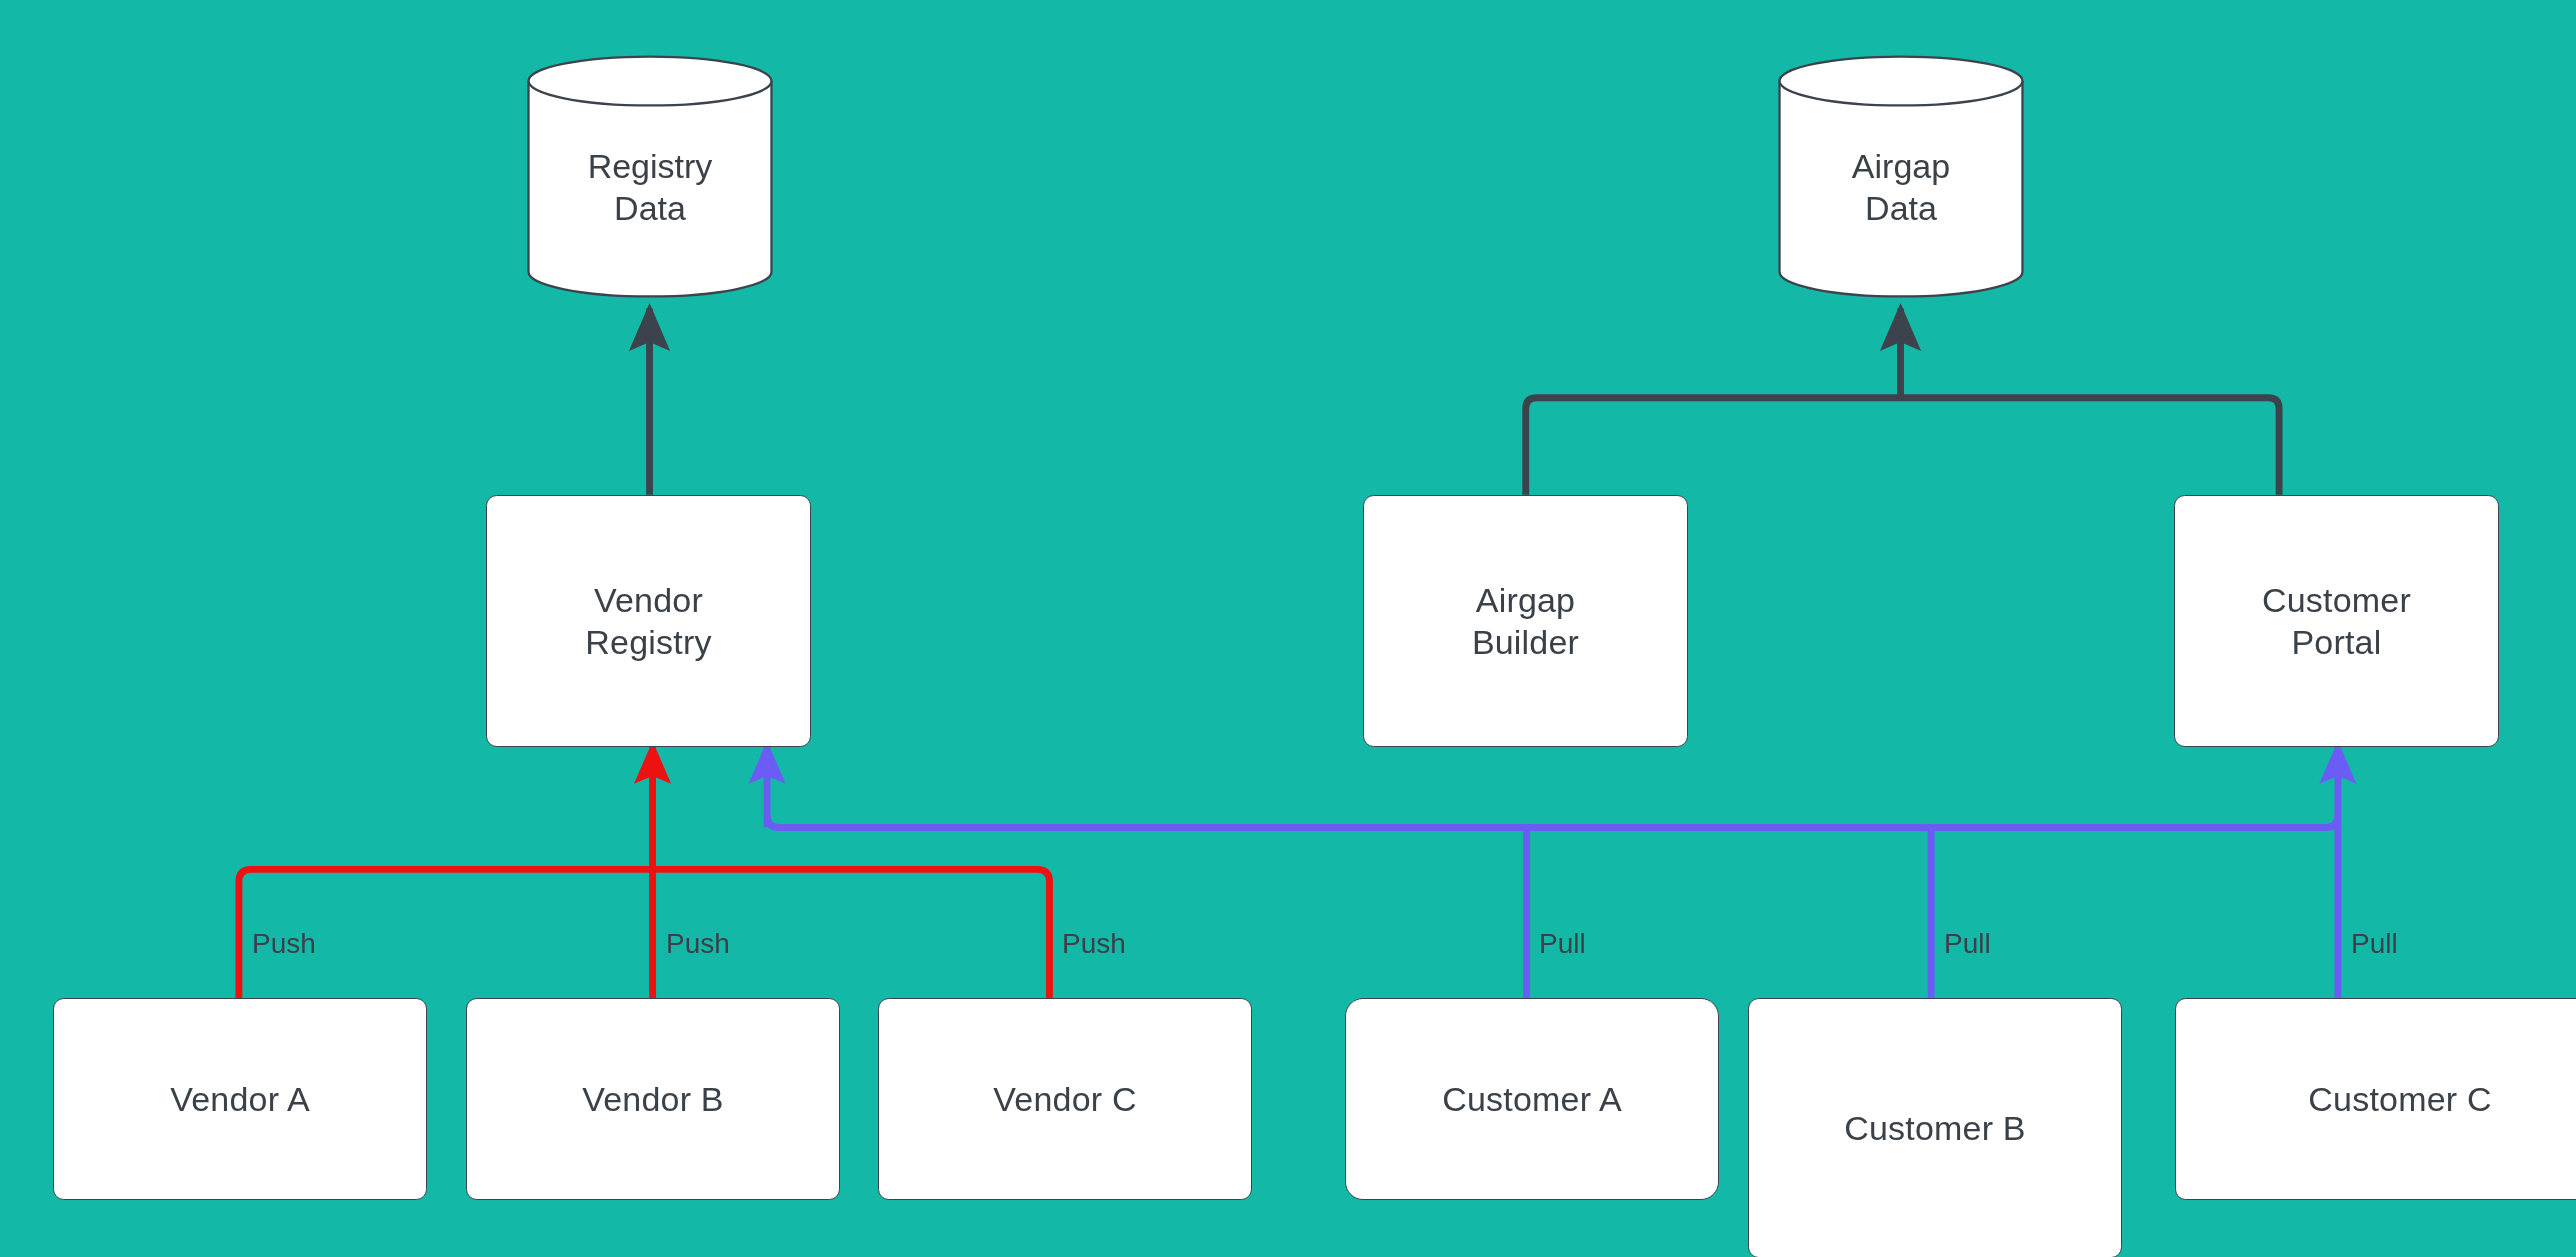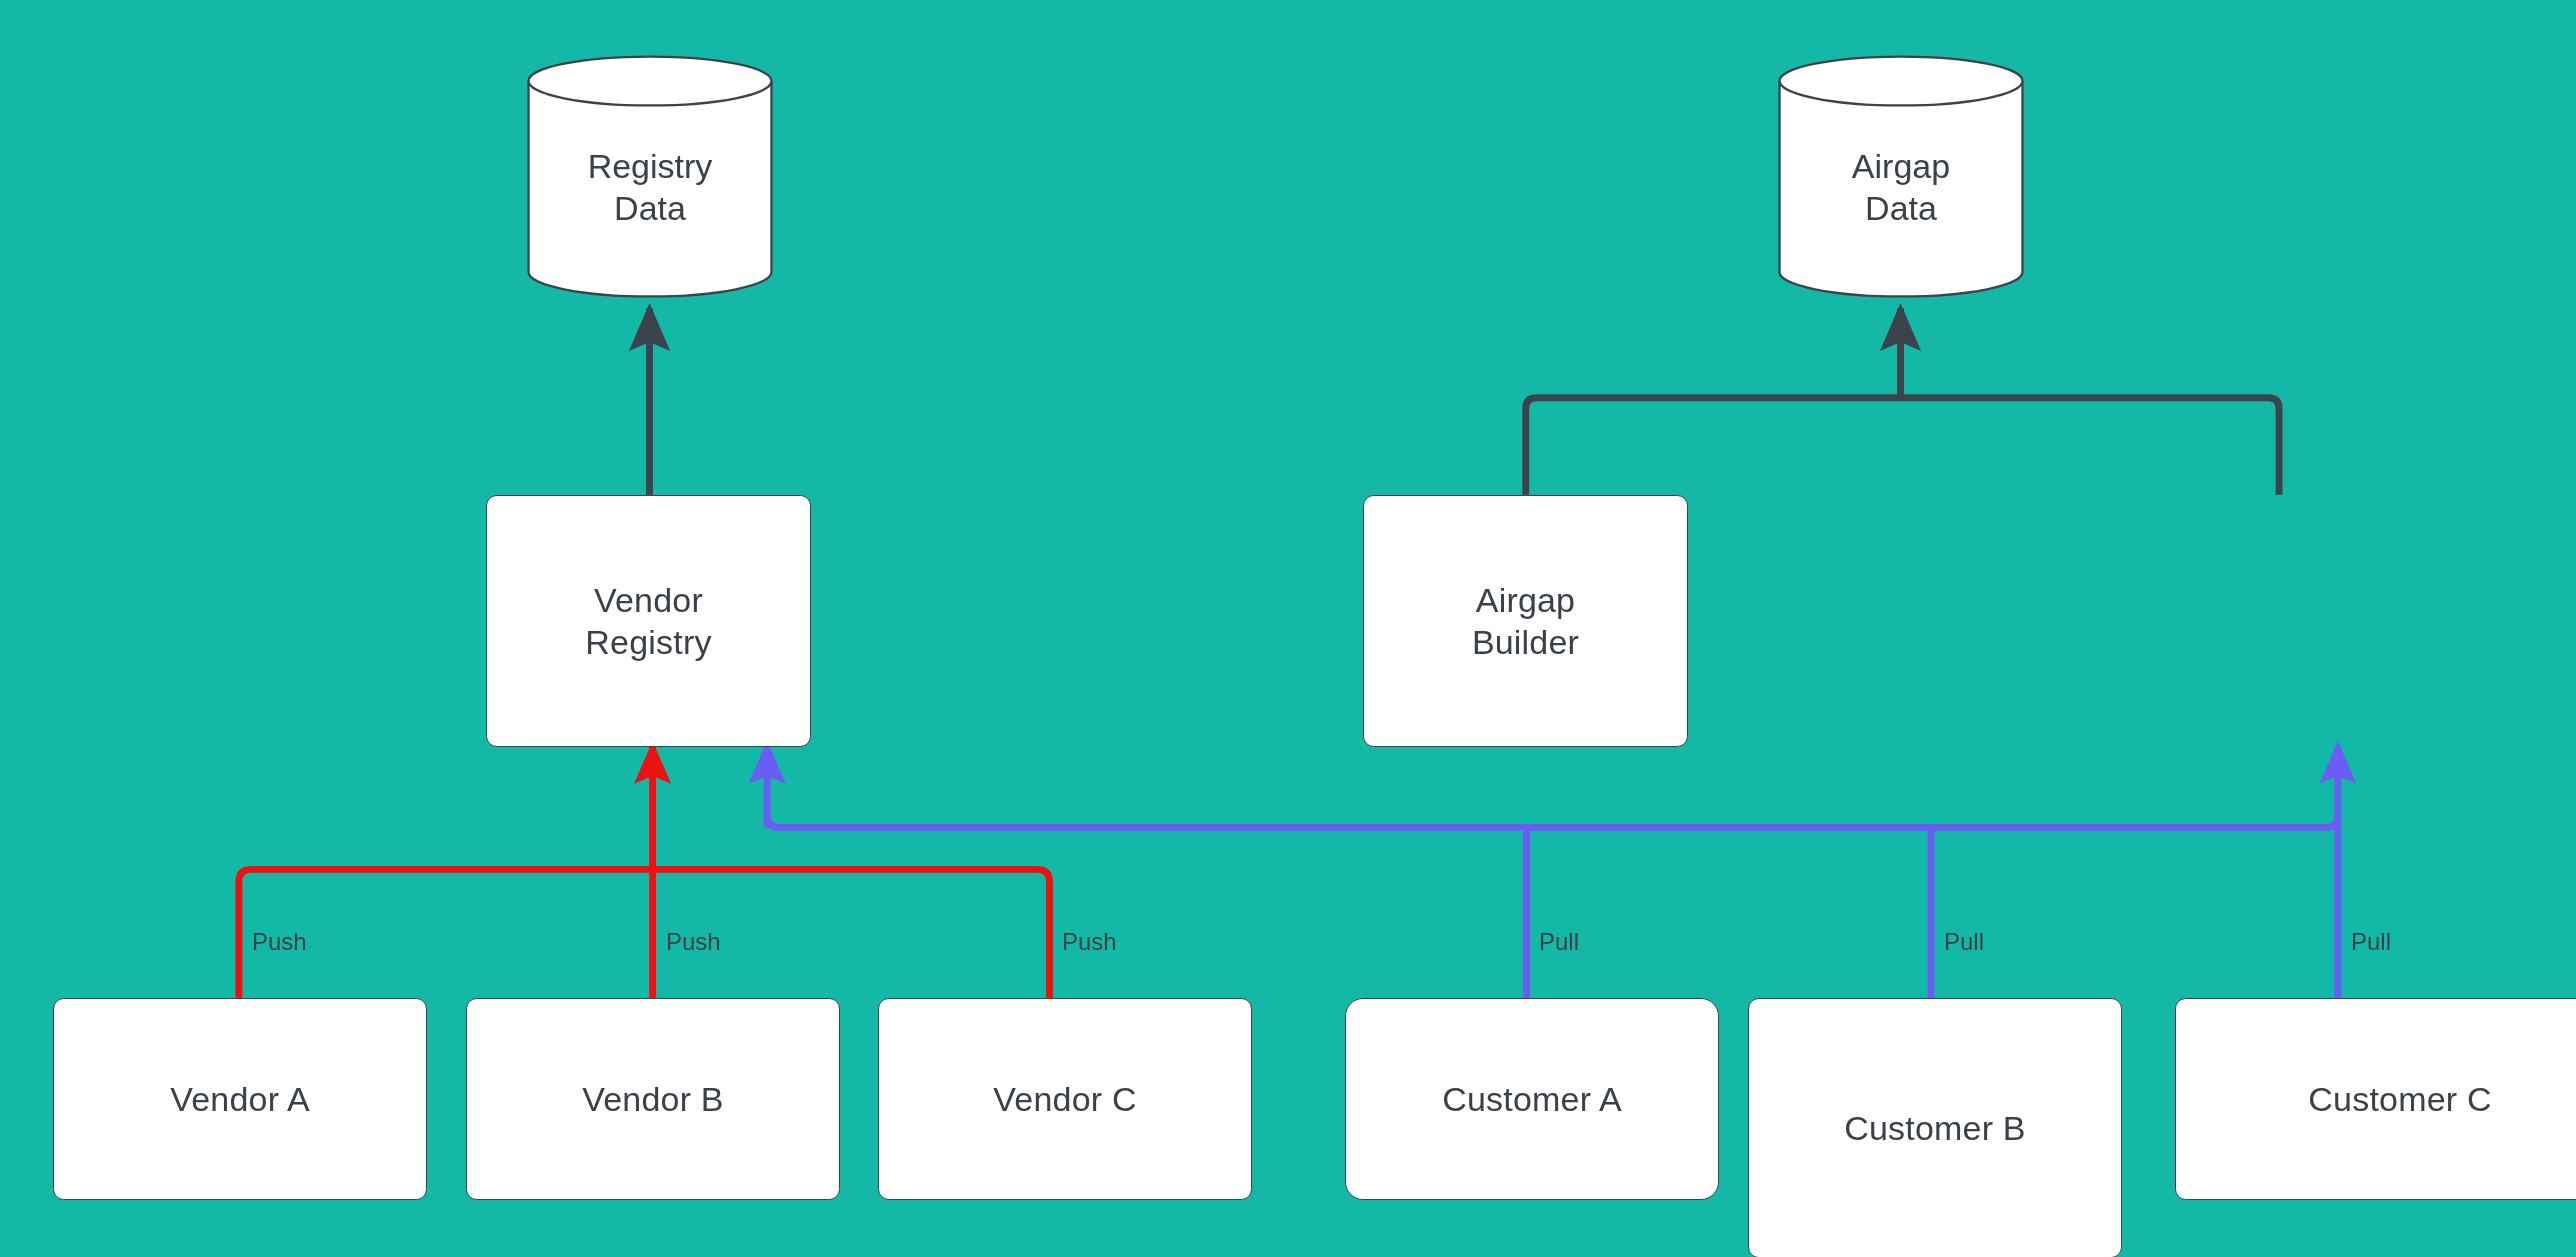--- a/index.html
+++ b/index.html
@@ -58,21 +58,21 @@
     position: relative;
     z-index: 2;
     font-size: 34px;
     line-height: 1.25;
     color: #3a4149;
     white-space: pre-line;
     padding-top: 21.4px;
   }
   .edge-label {
     position: absolute;
-    font-size: 24px;
+    font-size: 28px;
     color: #3a4149;
     z-index: 4;
     white-space: nowrap;
   }
 </style>
 </head>
 <body>
 
 <div id="canvas">
 
@@ -135,20 +135,24 @@
   <div class="node box" style="left:486px; top:495px; width:325px; height:252px;">
     <div class="label">Vendor
 Registry</div>
   </div>
 
   <div class="node box" style="left:1363px; top:495px; width:325px; height:252px;">
     <div class="label">Airgap
 Builder</div>
   </div>
 
+  <div class="node box" style="left:2174px; top:495px; width:325px; height:252px;">
+    <div class="label">Customer
+Portal</div>
+  </div>
 
   <div class="node box" style="left:53px; top:998px; width:374px; height:202px;">
     <div class="label">Vendor A</div>
   </div>
   <div class="node box" style="left:466px; top:998px; width:374px; height:202px;">
     <div class="label">Vendor B</div>
   </div>
   <div class="node box" style="left:878px; top:998px; width:374px; height:202px;">
     <div class="label">Vendor C</div>
   </div>

